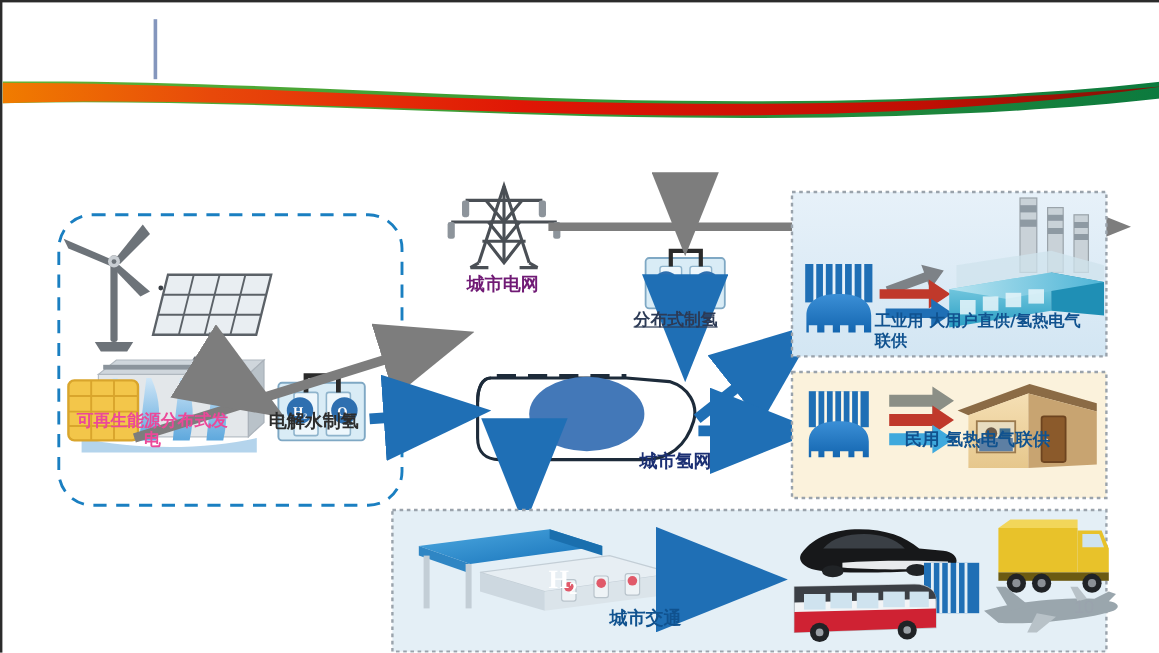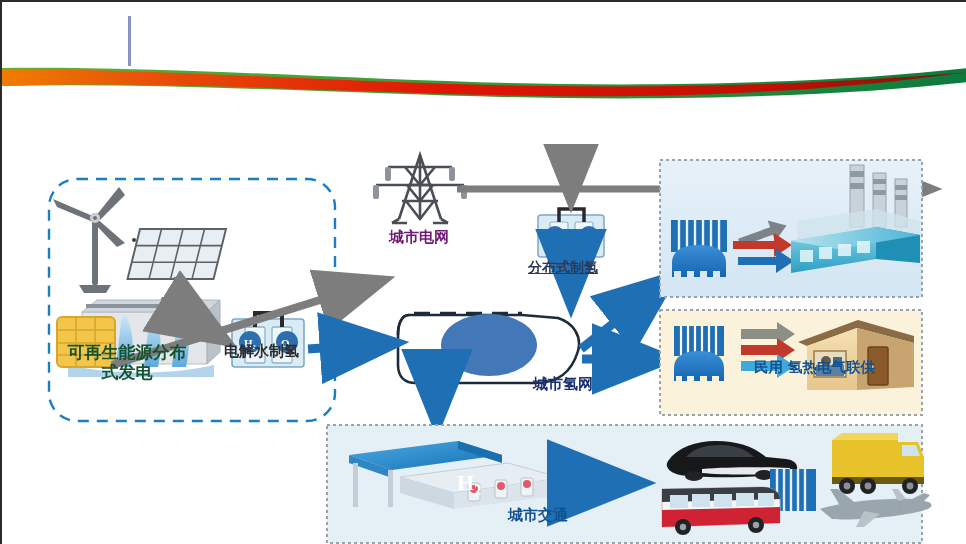--- a/index.html
+++ b/index.html
@@ -48,21 +48,21 @@
   #canvas svg{display:block;}
 
   .lbl{
     position:absolute;
     font-family:"DejaVu Sans","Liberation Sans",sans-serif;
     font-weight:bold;
     white-space:nowrap;
     line-height:1.15;
   }
 
-  #lbl-renewable{left:60px;top:341px;font-size:17px;color:#14532d;text-align:center;width:130px;white-space:normal;}
+  #lbl-renewable{left:60px;top:341px;font-size:14px;color:#ec4899;text-align:center;width:130px;white-space:normal;}
   #lbl-electrolysis{left:222px;top:341px;font-size:15px;color:#2c2c2c;width:110px;white-space:normal;}
   #lbl-grid{left:387px;top:227px;font-size:15px;color:#701a75;}
   #lbl-distributed{left:526px;top:257px;font-size:14px;color:#2c3a55;text-decoration:underline;}
   #lbl-h2net{left:531px;top:374px;font-size:15px;color:#1b2f73;}
   #lbl-industrial{left:727px;top:259px;font-size:13.5px;color:#10528f;width:180px;white-space:normal;text-align:left;}
   #lbl-residential{left:752px;top:357px;font-size:14.5px;color:#10528f;}
   #lbl-transport{left:506px;top:505px;font-size:15px;color:#10528f;}
   #page-num{
     position:absolute;left:893px;top:496px;
     font-size:15px;color:#9aa3ad;
@@ -444,17 +444,18 @@
     <div id="h2-bubble-text">
       <span>H</span><sub>2</sub>
     </div>
   </div>
 
   <div class="lbl" id="lbl-renewable">可再生能源分布式发电</div>
   <div class="lbl" id="lbl-electrolysis">电解水制氢</div>
   <div class="lbl" id="lbl-grid">城市电网</div>
   <div class="lbl" id="lbl-distributed">分布式制氢</div>
   <div class="lbl" id="lbl-h2net">城市氢网</div>
+  <div class="lbl" id="lbl-industrial">工业用 大用户直供/氢热电气联供</div>
   <div class="lbl" id="lbl-residential">民用 氢热电气联供</div>
   <div class="lbl" id="lbl-transport">城市交通</div>
 
   <div id="page-num">10</div>
 </div>
 
 </body></html>

